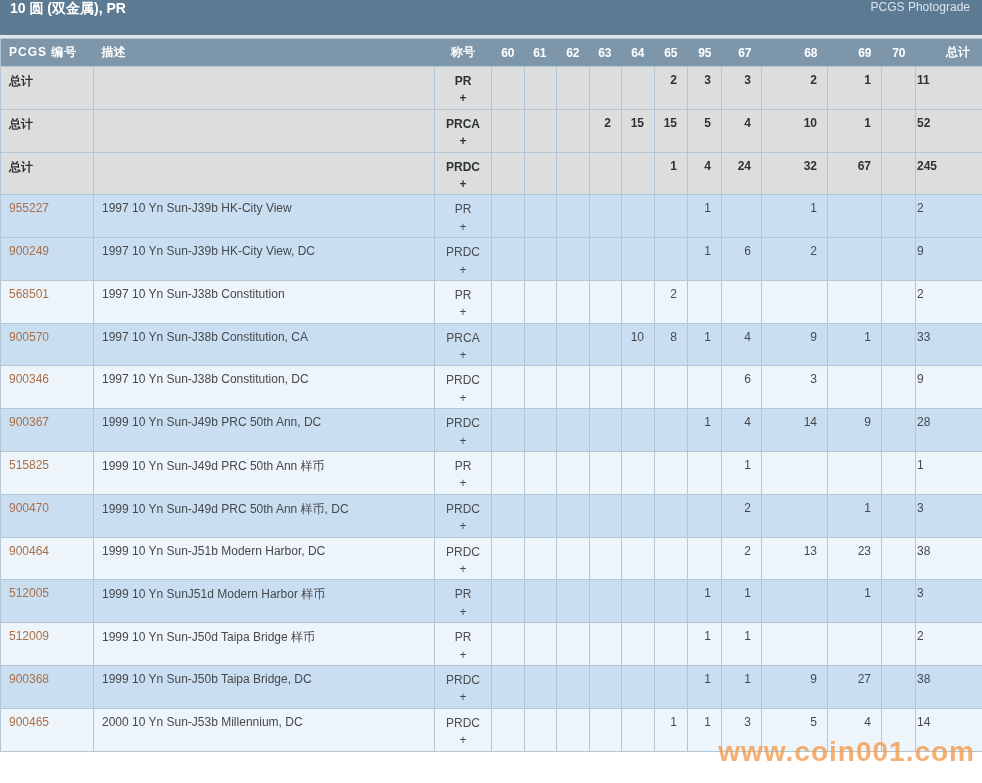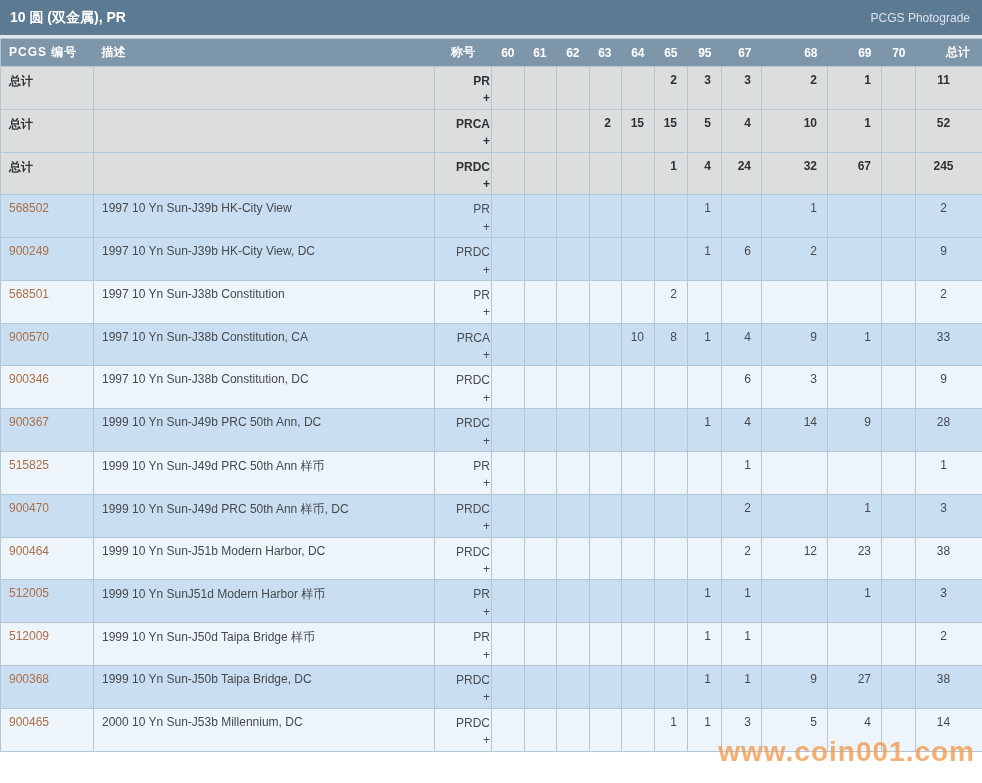--- a/index.html
+++ b/index.html
@@ -17,21 +17,21 @@
     --watermark:rgba(242,153,74,0.78);
   }
   html,body{margin:0;padding:0;background:#ffffff;}
   body{
     width:982px;height:783px;overflow:hidden;position:relative;
     font-family:"Liberation Sans","DejaVu Sans",sans-serif;
     -webkit-font-smoothing:antialiased;
   }
   .titlebar{
     box-sizing:border-box;height:38px;background:var(--title-bar);
-    display:flex;align-items:center;justify-content:space-between;
+    display:flex;align-items:flex-start;justify-content:space-between;
     padding:0 12px 0 10px;border-bottom:3px solid #e3e5e7;
   }
   .titlebar .title{color:var(--title-text);font-size:14px;font-weight:bold;}
   .titlebar .brand{color:var(--brand-text);font-size:12px;}
   table{
     border-collapse:collapse;table-layout:fixed;width:982px;
     border:1px solid var(--border);
   }
   col.w-pcgs{width:93px;}  col.w-desc{width:341px;} col.w-desig{width:57px;}
   col.w-g60{width:33px;}   col.w-g61{width:32px;}  col.w-g62{width:33px;}
@@ -48,23 +48,23 @@
   th.th-desig{text-align:center;margin-top:40px;}
   th.th-grade{text-align:right;padding-right:10px;}
   th.th-total{text-align:right;padding-right:12px;}
   tbody td{
     box-sizing:border-box;height:42px;border:1px solid var(--border);
     vertical-align:top;font-size:12px;color:var(--text);
     padding-top:6px;overflow:hidden;
   }
   td.c-pcgs{text-align:left;padding-left:8px;}
   td.c-desc{text-align:left;padding-left:8px;}
-  td.c-desig{text-align:right;line-height:1.45;color:#4a4e52;}
+  td.c-desig{text-align:center;line-height:1.45;color:#4a4e52;}
   td.c-grade{text-align:right;padding-right:10px;}
-  td.c-total{text-align:center;padding-right:12px;}
+  td.c-total{text-align:left;padding-right:12px;}
   tr.row-total td{background:var(--row-total);font-weight:bold;color:#2f3234;}
   tr.row-a td{background:var(--row-blue);}
   tr.row-b td{background:var(--row-light);}
   .pcgs-link{color:var(--link);cursor:pointer;}
   tr.row-total .pcgs-link{color:#2f3234;cursor:default;}
   .watermark{
     position:absolute;right:7px;bottom:15px;
     font-size:28px;font-weight:bold;letter-spacing:1px;
     color:var(--watermark);pointer-events:none;white-space:nowrap;
   }
@@ -169,21 +169,21 @@
     <td class="c-grade"></td>
     <td class="c-grade">1</td>
     <td class="c-grade">4</td>
     <td class="c-grade">24</td>
     <td class="c-grade">32</td>
     <td class="c-grade">67</td>
     <td class="c-grade"></td>
     <td class="c-total">245</td>
   </tr>
       <tr class="row-a">
-    <td class="c-pcgs"><span class="pcgs-link">568502</span></td>
+    <td class="c-pcgs"><span class="pcgs-link">955227</span></td>
     <td class="c-desc">1997 10 Yn Sun-J39b HK-City View</td>
     <td class="c-desig">
       <div>PR</div>
       <div>+</div>
     </td>
     <td class="c-grade"></td>
     <td class="c-grade"></td>
     <td class="c-grade"></td>
     <td class="c-grade"></td>
     <td class="c-grade"></td>
@@ -343,21 +343,21 @@
       <div>+</div>
     </td>
     <td class="c-grade"></td>
     <td class="c-grade"></td>
     <td class="c-grade"></td>
     <td class="c-grade"></td>
     <td class="c-grade"></td>
     <td class="c-grade"></td>
     <td class="c-grade"></td>
     <td class="c-grade">2</td>
-    <td class="c-grade">12</td>
+    <td class="c-grade">13</td>
     <td class="c-grade">23</td>
     <td class="c-grade"></td>
     <td class="c-total">38</td>
   </tr>
       <tr class="row-a">
     <td class="c-pcgs"><span class="pcgs-link">512005</span></td>
     <td class="c-desc">1999 10 Yn SunJ51d Modern Harbor 样币</td>
     <td class="c-desig">
       <div>PR</div>
       <div>+</div>

